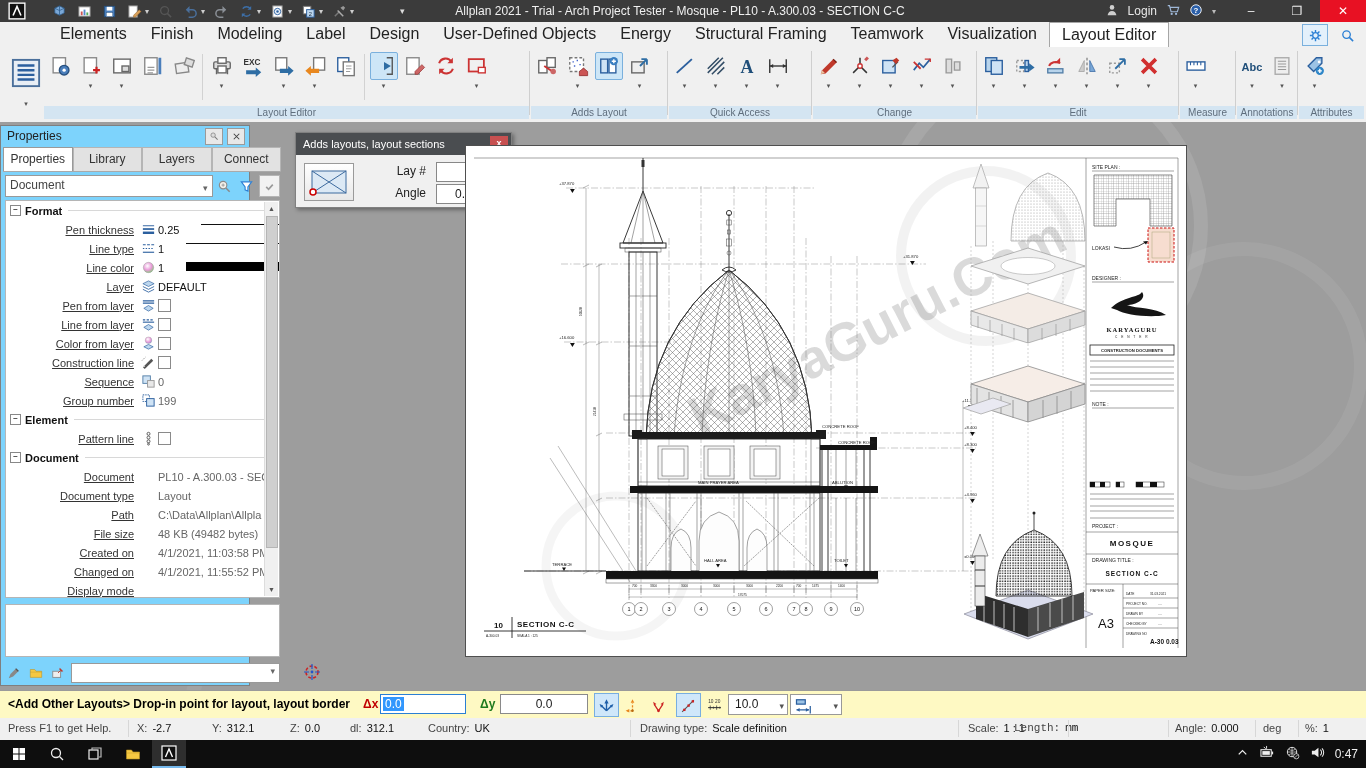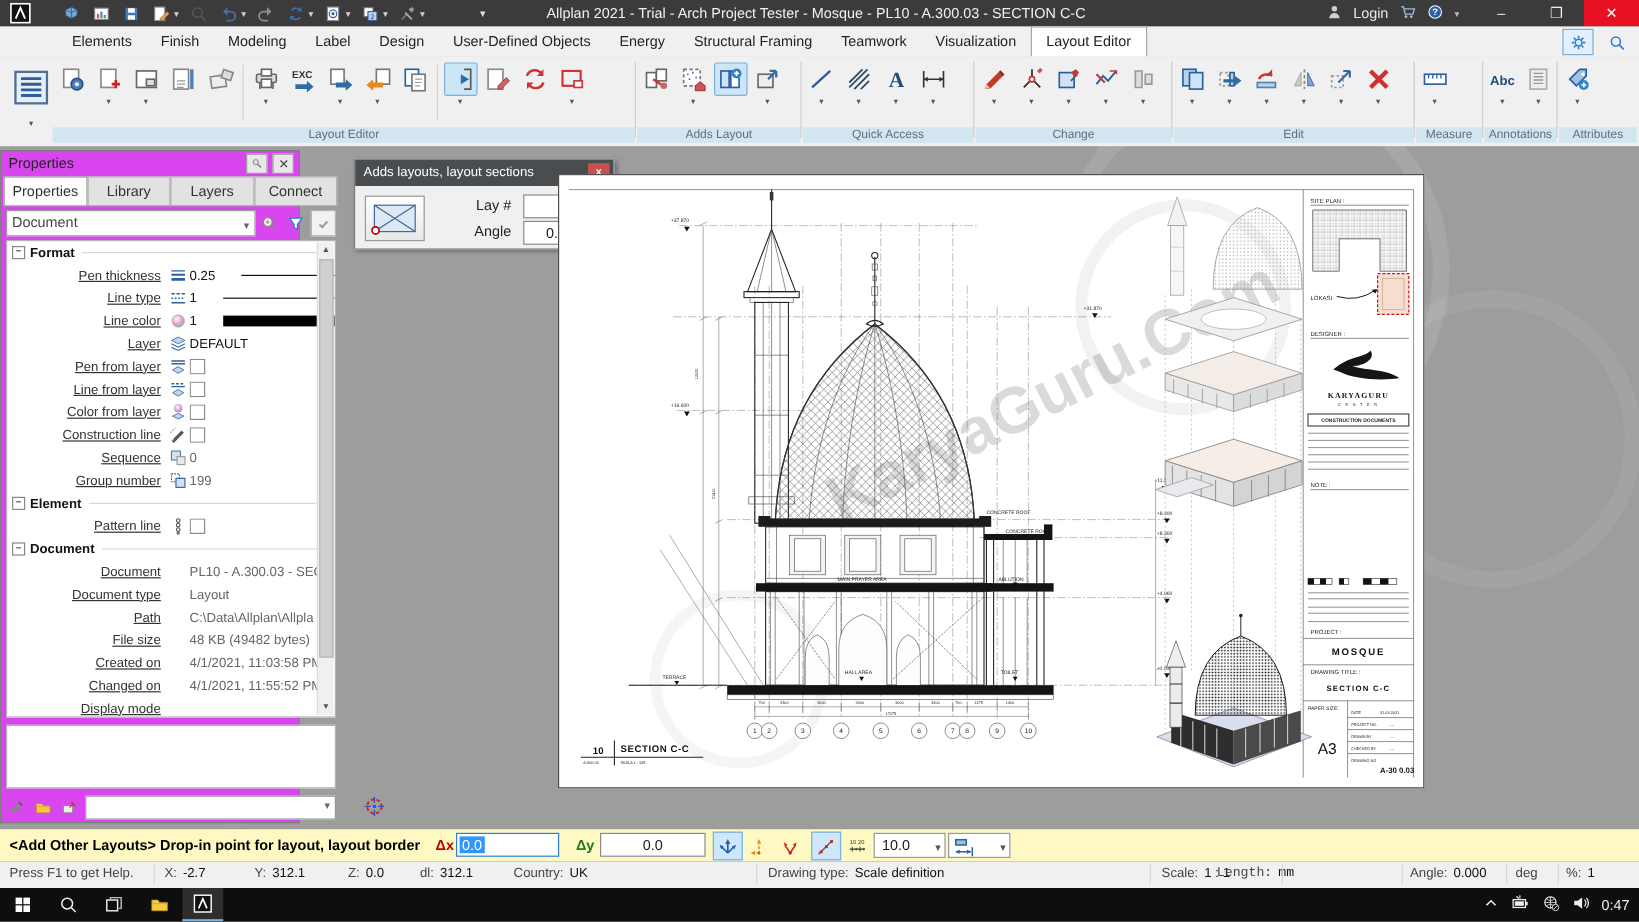--- a/index.html
+++ b/index.html
@@ -17,21 +17,21 @@
              text-align:center;color:#f0f0f0;font-size:12px;white-space:nowrap;}
   #tb-right{position:absolute;right:150px;top:0;height:22px;display:flex;align-items:center;gap:9px;color:#d8d8d8;}
   #tb-right svg{width:14px;height:14px;}
   #login-label{font-size:12px;color:#e8e8e8;}
   .wbtn{position:absolute;top:0;width:46px;height:22px;display:flex;align-items:center;justify-content:center;color:#eee;font-size:12px;}
   #btn-min{right:92px;} #btn-max{right:46px;}
   #btn-close{right:0;width:46px;background:#e81123;color:#fff;}
   
   #menubar{position:absolute;left:0;top:22px;width:1366px;height:25px;background:#f0f0f0;border-bottom:1px solid #d9d9d9;}
   #menutabs{position:absolute;left:48px;top:0;height:25px;display:flex;}
-  .mtab{padding:0 12px;line-height:24px;font-size:12px;color:#222;}
+  .mtab{padding:0 12px;line-height:24px;font-size:16px;color:#222;}
   .mtab.active{background:#fff;border:1px solid #a6a6a6;border-bottom:none;line-height:23px;}
   #menubar-right{position:absolute;right:6px;top:2px;display:flex;gap:6px;}
   .mbtn{width:24px;height:20px;display:flex;align-items:center;justify-content:center;border:1px solid transparent;}
   .mbtn.sel{background:#e3f0fb;border-color:#7ab0dd;}
   .mbtn svg{width:15px;height:15px;}
   
   #ribbon{position:absolute;left:0;top:47px;width:1366px;height:75px;background:#f0f0f0;border-bottom:2px solid #a9a9a9;}
   #big-tool{position:absolute;left:10px;top:4px;width:32px;height:62px;text-align:center;}
   #big-tool svg{width:30px;height:44px;}
   .rgroup{position:absolute;top:2px;height:71px;}
@@ -42,40 +42,40 @@
   .ritem svg{width:22px;height:22px;}
   .rcaret{font-size:7px;color:#555;margin-top:3px;line-height:6px;}
   .rsep{width:1px;height:46px;background:#d2d2d2;margin:2px 3px 0 3px;}
   .rstrip{position:absolute;left:0;bottom:1px;width:100%;height:13px;background:#d4e5f2;
           color:#5f6e7d;font-size:10px;text-align:center;line-height:13px;}
   .gsep{position:absolute;top:4px;width:1px;height:64px;background:#cfcfcf;}
   
   #workspace{position:absolute;left:0;top:122px;width:1366px;height:568px;background:#9d9d9d;overflow:hidden;}
   .swirl{position:absolute;border-radius:50%;border:14px solid rgba(255,255,255,.10);pointer-events:none;}
   
-  #palette{position:absolute;left:0;top:3px;width:250px;height:561px;background:#d946ef;border:1px solid #7f7f7f;box-sizing:border-box;}
+  #palette{position:absolute;left:0;top:3px;width:250px;height:561px;background:#7dd3fc;border:1px solid #7f7f7f;box-sizing:border-box;}
   #pal-title{position:absolute;left:0;top:0;width:100%;height:20px;line-height:20px;padding-left:6px;font-size:12px;color:#222;box-sizing:border-box;}
   #pal-title-btns{position:absolute;right:4px;top:2px;display:flex;gap:4px;}
   #pal-title-btns .tb{width:16px;height:15px;border:1px solid #9a9a9a;background:#e8e8e8;display:flex;align-items:center;justify-content:center;}
   #pal-title-btns svg{width:11px;height:11px;}
   #pal-tabs{position:absolute;left:2px;top:21px;width:278px;height:24px;display:flex;border-bottom:1px solid #aaa;}
   .ptab{flex:1;text-align:center;line-height:23px;font-size:12px;background:#e2e2e2;border:1px solid #b5b5b5;border-bottom:none;color:#333;}
   .ptab.active{background:#fff;font-weight:normal;border-color:#999;}
   #pal-selrow{position:absolute;left:4px;top:49px;width:275px;height:22px;display:flex;align-items:center;gap:3px;}
   #pal-select{width:210px;height:20px;border:1px solid #999;background:#fff;color:#444;line-height:18px;padding:0 4px;font-size:12px;position:relative;}
   #pal-select .chev{position:absolute;right:4px;top:3px;color:#666;font-size:9px;}
   .selbtn{width:20px;height:20px;display:flex;align-items:center;justify-content:center;}
   .selbtn svg{width:15px;height:15px;}
   .selbtn.boxed{border:1px solid #b5b5b5;background:#f2f2f2;}
   #prop-grid{position:absolute;left:4px;top:74px;width:275px;height:398px;background:#fff;border:1px solid #b5b5b5;box-sizing:border-box;overflow:hidden;}
   .prow{height:19px;display:flex;align-items:center;font-size:11px;}
   .prow .plabel{width:128px;text-align:right;color:#333;padding-right:4px;white-space:nowrap;overflow:hidden;text-decoration:underline;}
   .prow .picon{width:20px;height:16px;display:flex;align-items:center;justify-content:center;}
   .prow .picon svg{width:15px;height:15px;}
-  .prow .pvalue{flex:1;display:flex;align-items:center;gap:22px;color:#111;white-space:nowrap;overflow:hidden;}
+  .prow .pvalue{flex:1;display:flex;gap:22px;color:#111;white-space:nowrap;overflow:hidden;}
   .pvalue.muted{color:#666;}
   .cb{width:11px;height:11px;border:1px solid #8a8a8a;background:#fff;display:inline-block;}
   .vline{display:inline-block;width:95px;height:1px;background:#111;}
   .vswatch{display:inline-block;width:100px;height:9px;background:#000;}
   .vchev{margin-left:auto;margin-right:6px;color:#444;font-size:9px;}
   .prow.section{font-weight:bold;color:#111;padding-left:4px;}
   .prow.section .secbox{width:9px;height:9px;border:1px solid #888;font-size:8px;line-height:7px;text-align:center;margin-right:4px;color:#444;background:#fff;}
   .prow.section .secline{flex:1;height:1px;background:#d8d8d8;margin:0 6px;}
   #prop-scroll{position:absolute;right:1px;top:1px;width:13px;height:394px;background:#f0f0f0;border-left:1px solid #ddd;}
   #prop-scroll .sarrow{position:absolute;left:0;width:13px;height:13px;font-size:7px;color:#555;text-align:center;line-height:13px;}

